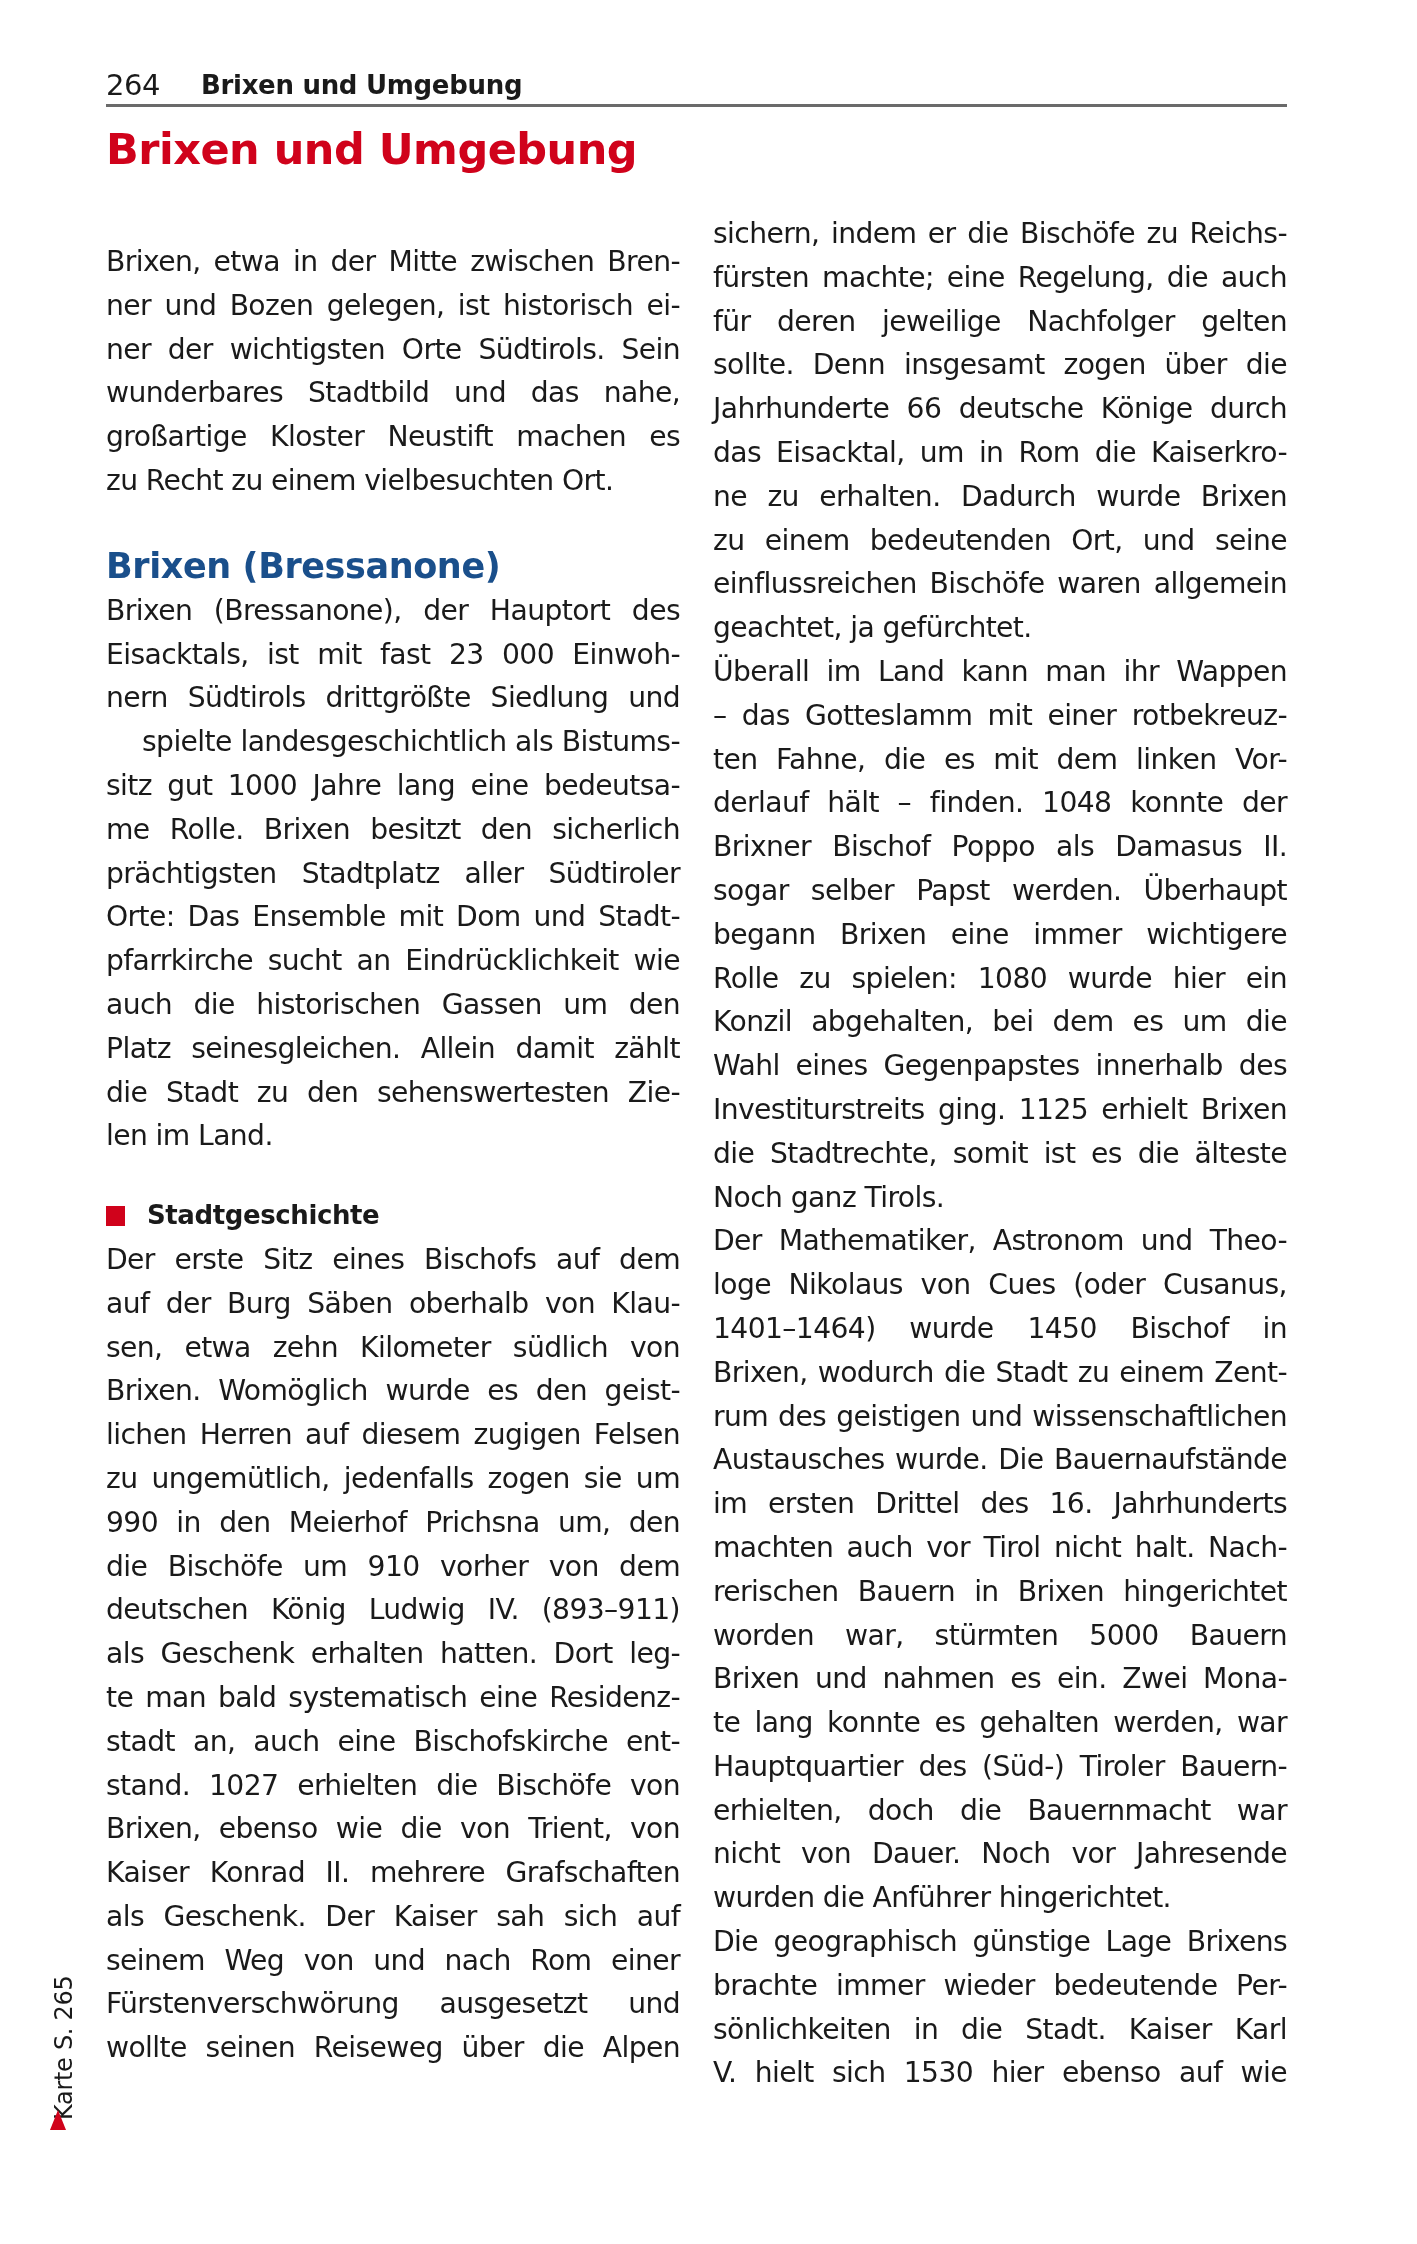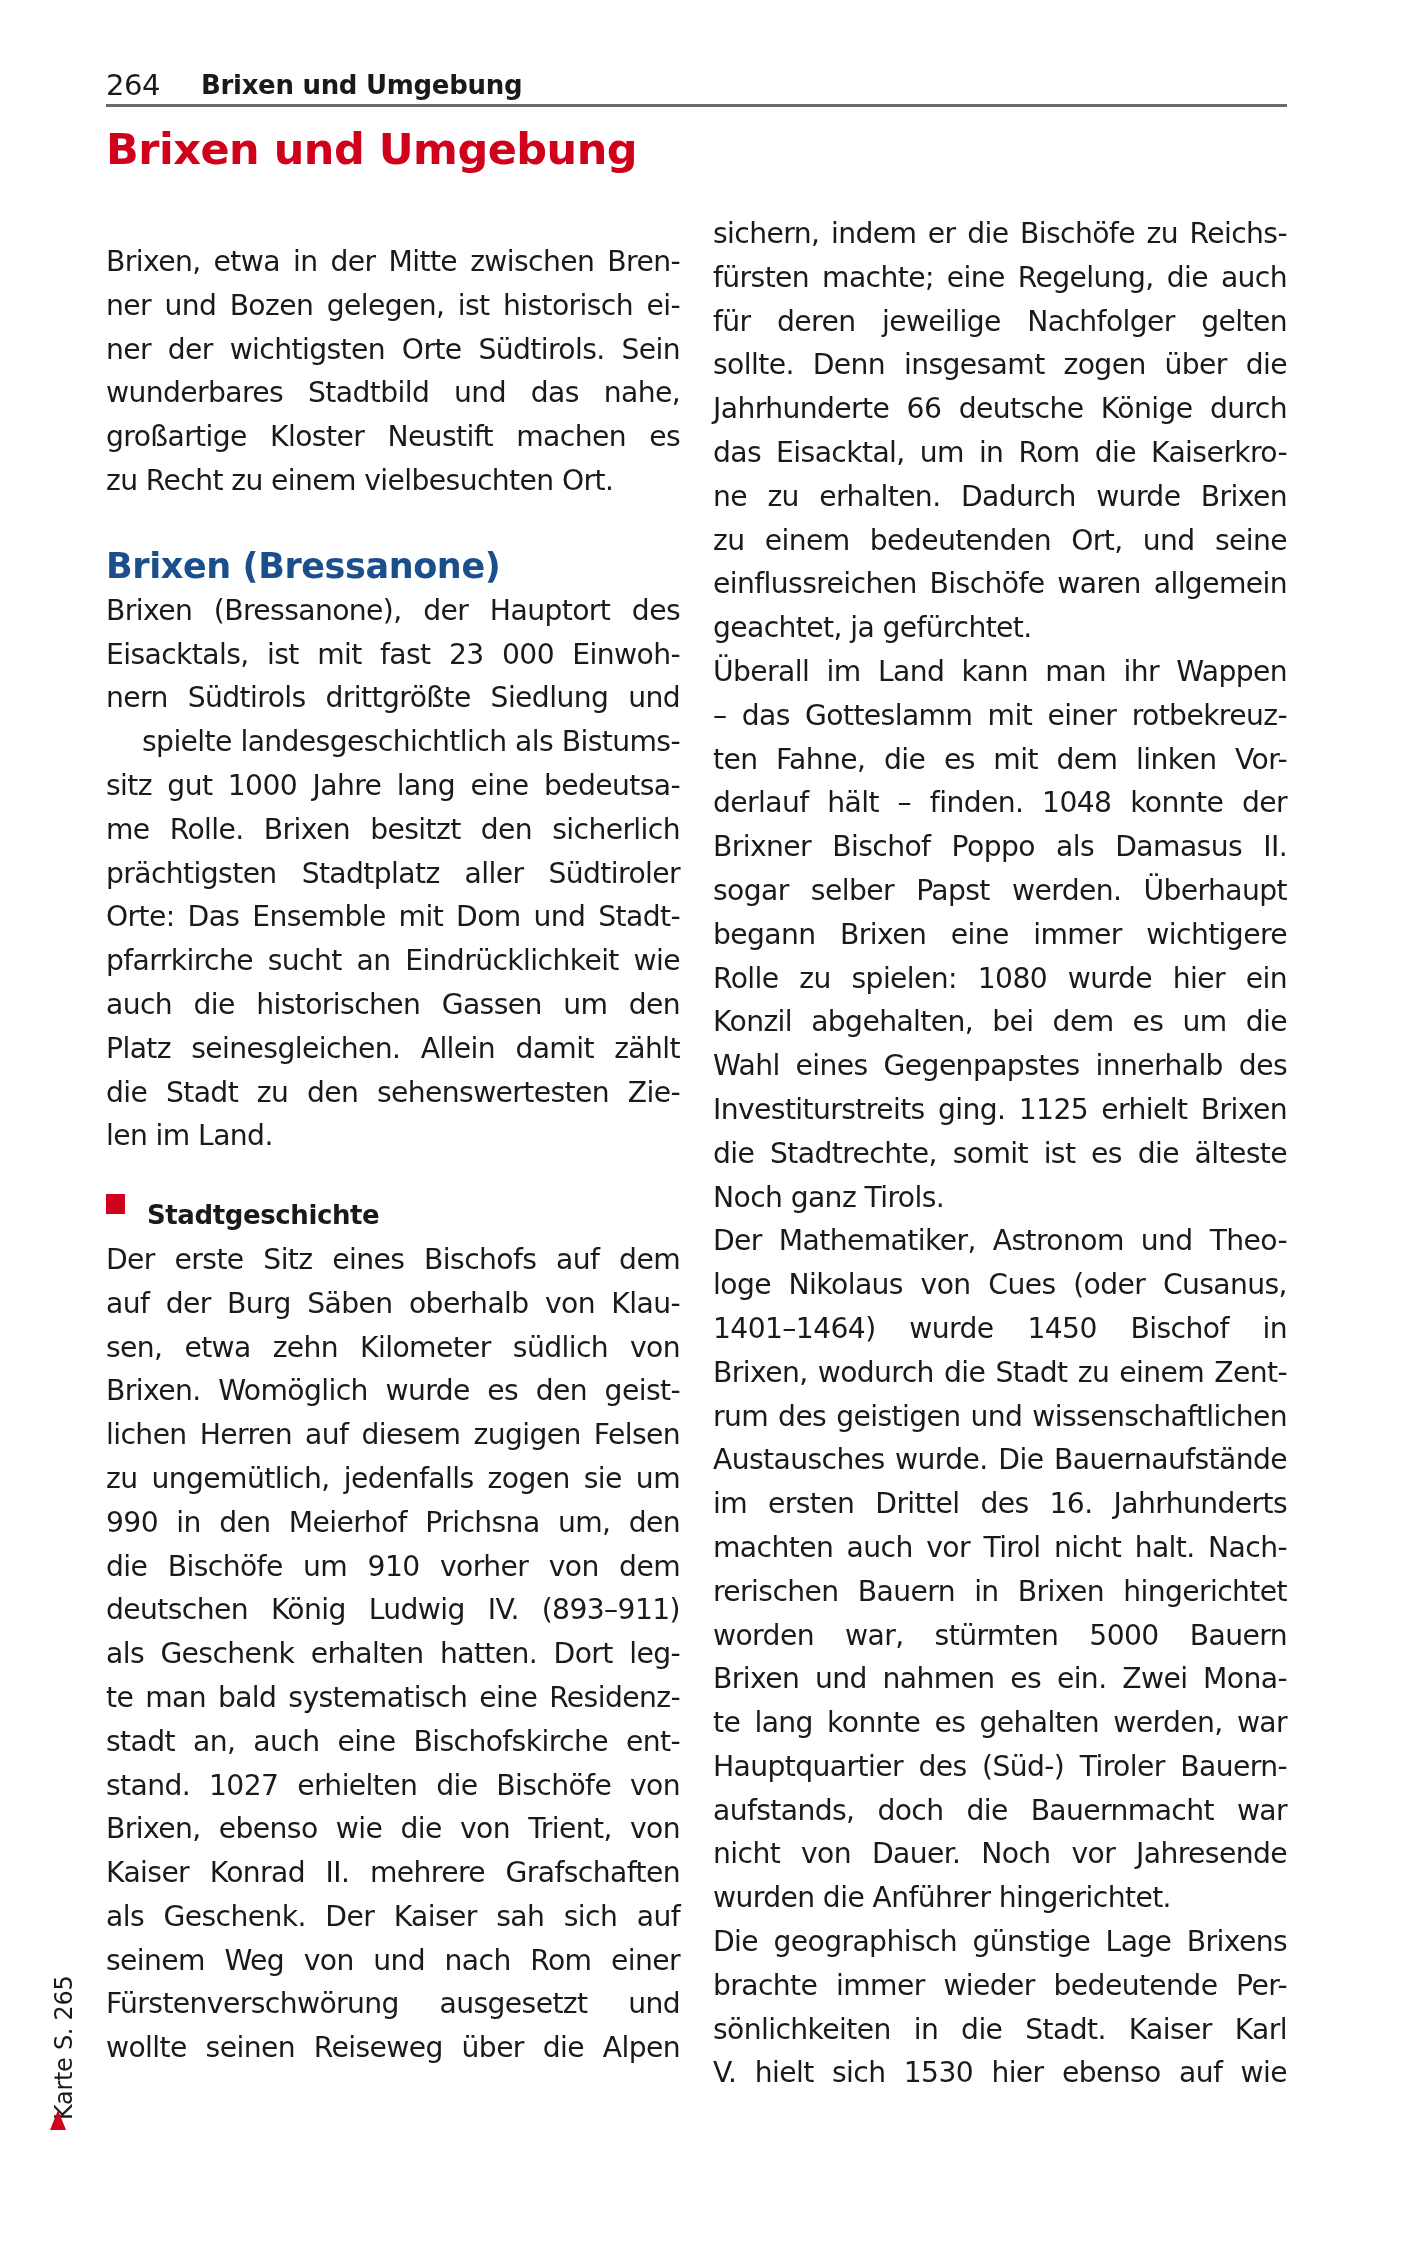--- a/index.html
+++ b/index.html
@@ -18,21 +18,21 @@
          letter-spacing: -0.6px; font-family: "DejaVu Sans", sans-serif; }
   .col.left { left: 106px; top: 240px; }
   .col.right { left: 713px; top: 212px; }
   .line { display: block; white-space: nowrap; text-align: justify; text-align-last: justify;
           height: 43.8px; overflow: visible; }
   .line.last { text-align-last: left; }
   .gap { height: 40px; }
   .section-title { font-size: 35px; font-weight: bold; color: #1a4f8b; line-height: 46px;
                    letter-spacing: -0.4px; height: 46px; margin-top: 0; }
   .gap2 { height: 36px; }
-  .subhead { display: flex; align-items: flex-start; height: 43.8px; font-weight: bold; font-size: 26px;
+  .subhead { display: flex; align-items: center; height: 43.8px; font-weight: bold; font-size: 26px;
              letter-spacing: -0.4px; }
   .subhead .square { width: 19px; height: 20px; background: #d0021b; margin-right: 22px; display: inline-block; }
   .side-ref { position: absolute; left: 44px; top: 1920px; width: 40px; height: 200px; }
   .side-ref .txt { position: absolute; left: 50%; bottom: 0; transform-origin: left bottom;
                    transform: rotate(-90deg) translate(0, 50%); white-space: nowrap; font-size: 24px;
                    letter-spacing: -0.3px; }
   .side-arrow { position: absolute; left: 50px; top: 2110px; width: 0; height: 0;
                 border-left: 8px solid transparent; border-right: 8px solid transparent;
                 border-bottom: 20px solid #d0021b; }
 </style>
@@ -135,21 +135,21 @@
     <span class="line" style="display: block;">Brixen, wodurch die Stadt zu einem Zent-</span>
     <span class="line" style="display: block;">rum des geistigen und wissenschaftlichen</span>
     <span class="line" style="display: block;">Austausches wurde. Die Bauernaufstände</span>
     <span class="line" style="display: block;">im ersten Drittel des 16. Jahrhunderts</span>
     <span class="line" style="display: block;">machten auch vor Tirol nicht halt. Nach-</span>
     <span class="line" style="display: block;">rerischen Bauern in Brixen hingerichtet</span>
     <span class="line" style="display: block;">worden war, stürmten 5000 Bauern</span>
     <span class="line" style="display: block;">Brixen und nahmen es ein. Zwei Mona-</span>
     <span class="line" style="display: block;">te lang konnte es gehalten werden, war</span>
     <span class="line" style="display: block;">Hauptquartier des (Süd-) Tiroler Bauern-</span>
-    <span class="line" style="display: block;">aufstands, doch die Bauernmacht war</span>
+    <span class="line" style="display: block;">erhielten, doch die Bauernmacht war</span>
     <span class="line" style="display: block;">nicht von Dauer. Noch vor Jahresende</span>
     <span class="line last" style="display: block;">wurden die Anführer hingerichtet.</span>
   </div>
   <div>
     <span class="line" style="display: block;">Die geographisch günstige Lage Brixens</span>
     <span class="line" style="display: block;">brachte immer wieder bedeutende Per-</span>
     <span class="line" style="display: block;">sönlichkeiten in die Stadt. Kaiser Karl</span>
     <span class="line" style="display: block;">V. hielt sich 1530 hier ebenso auf wie</span>
   </div>
 </div>

